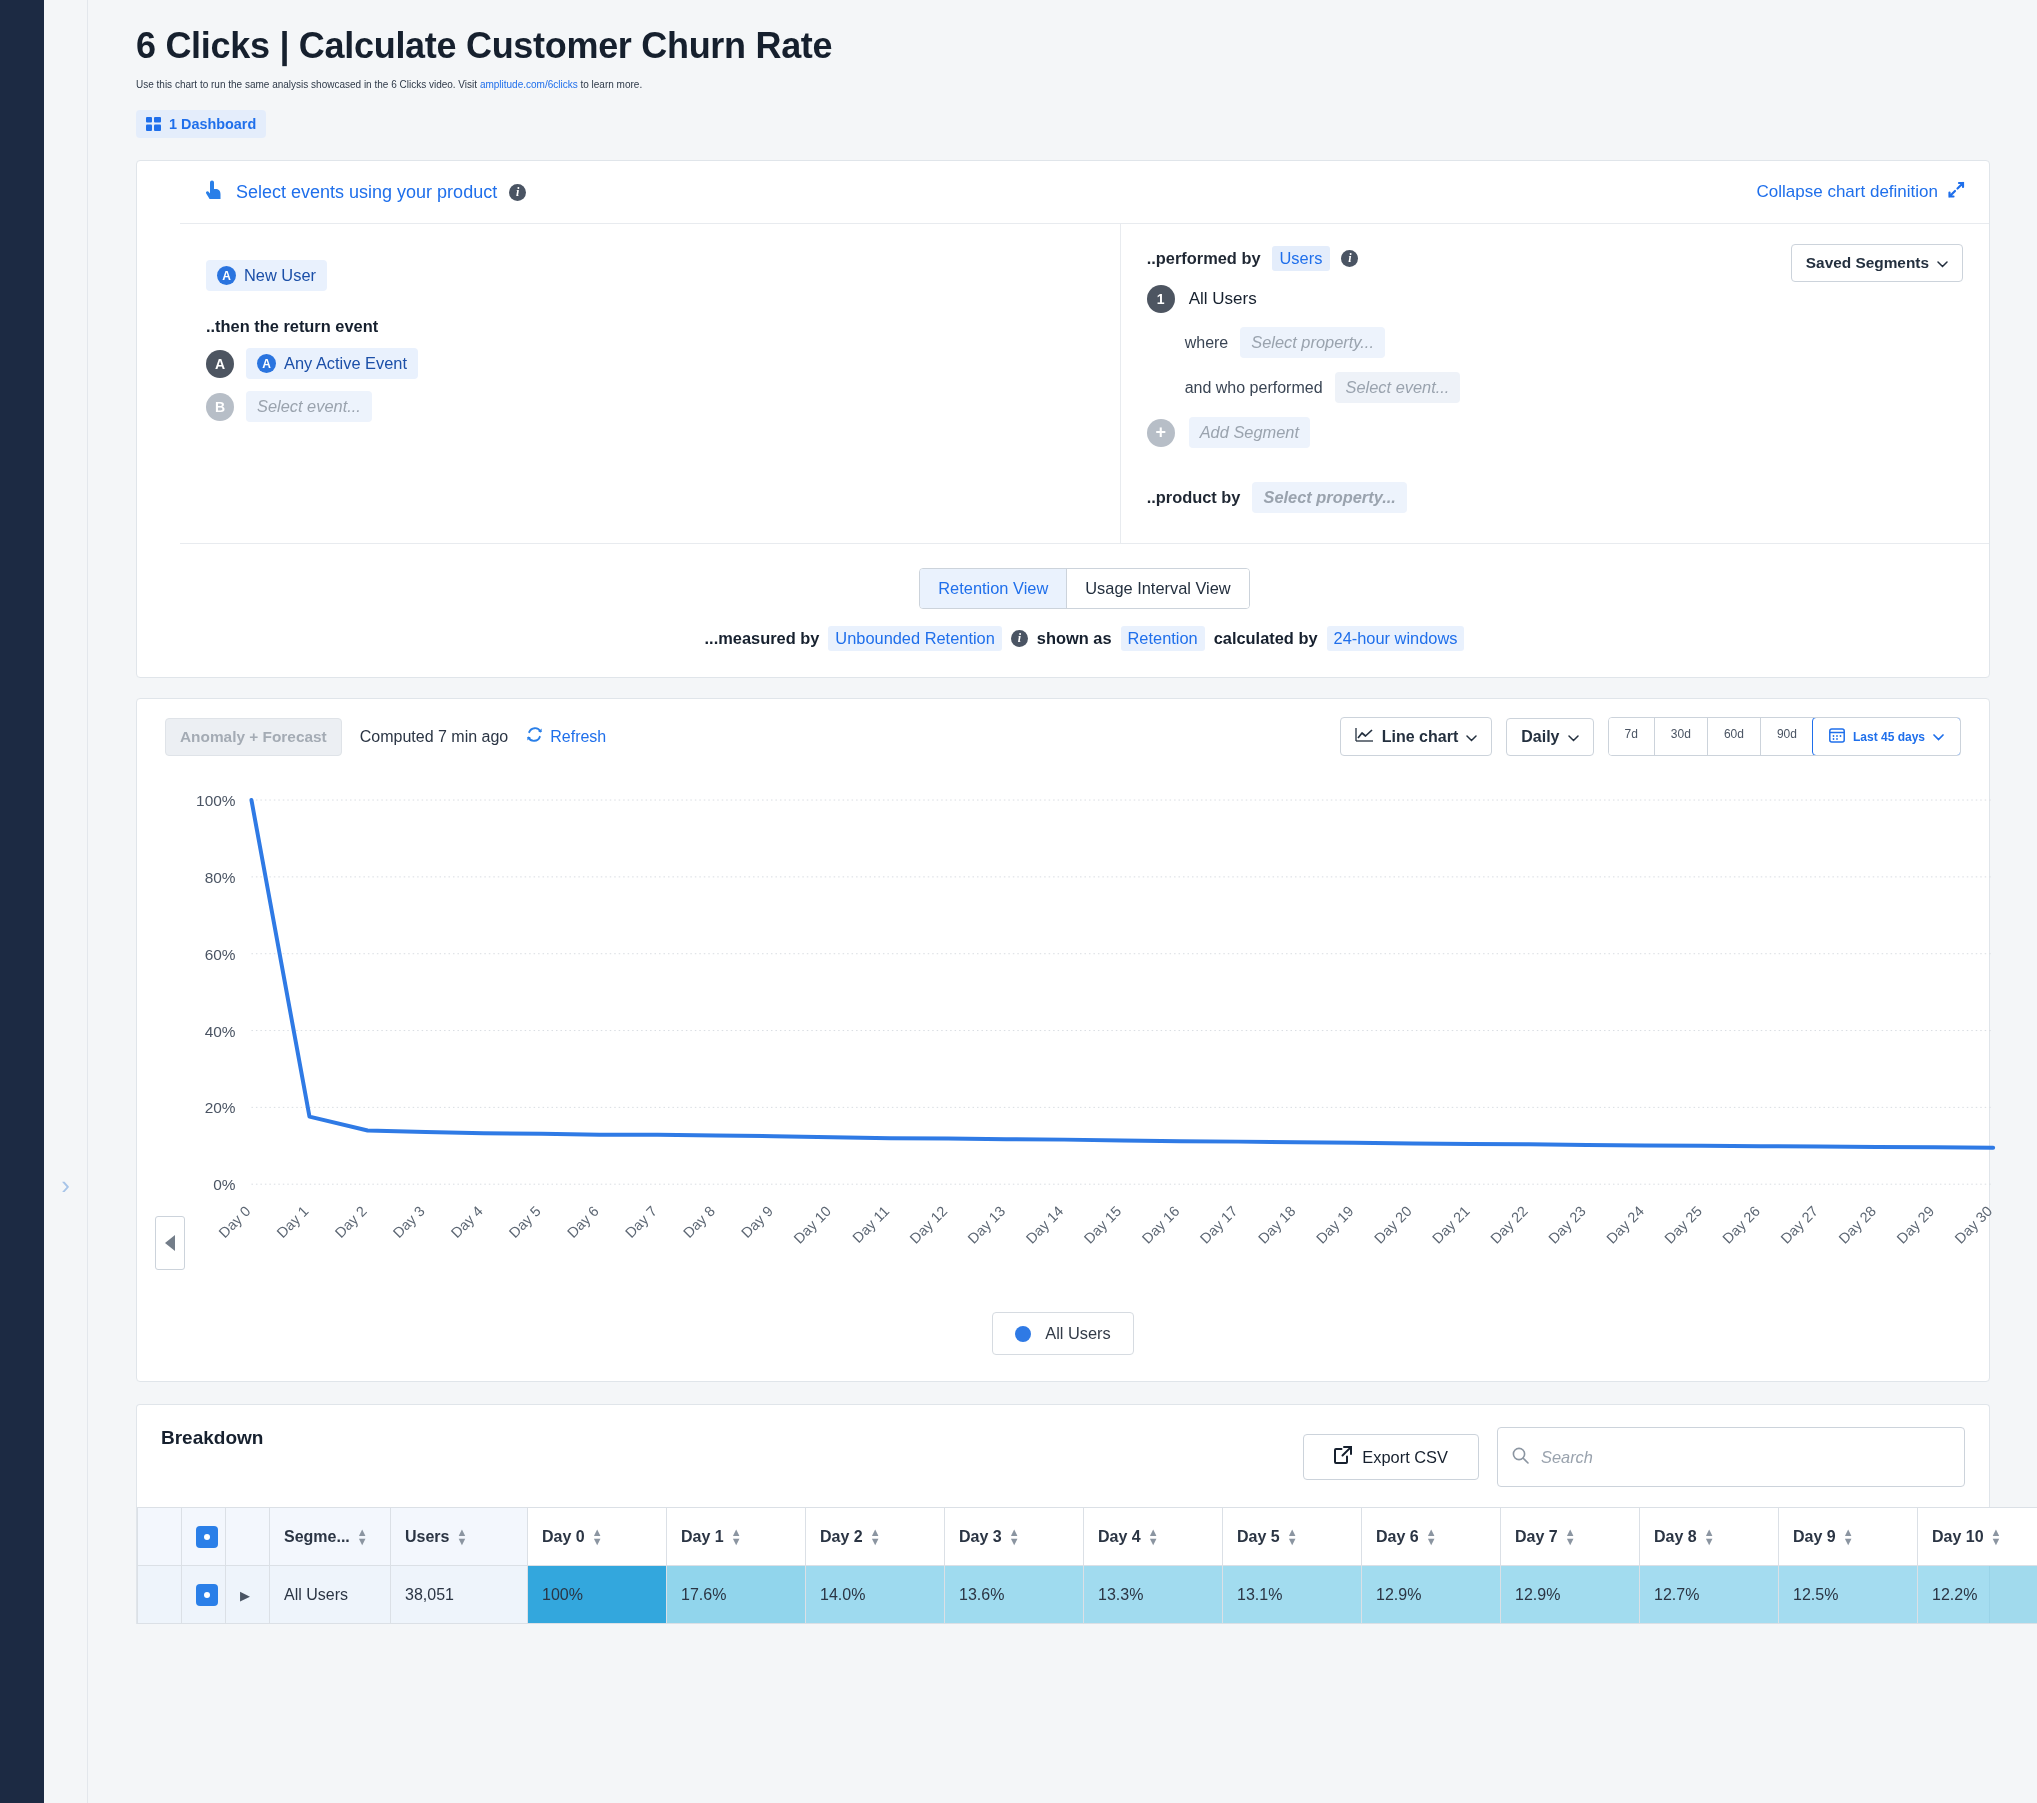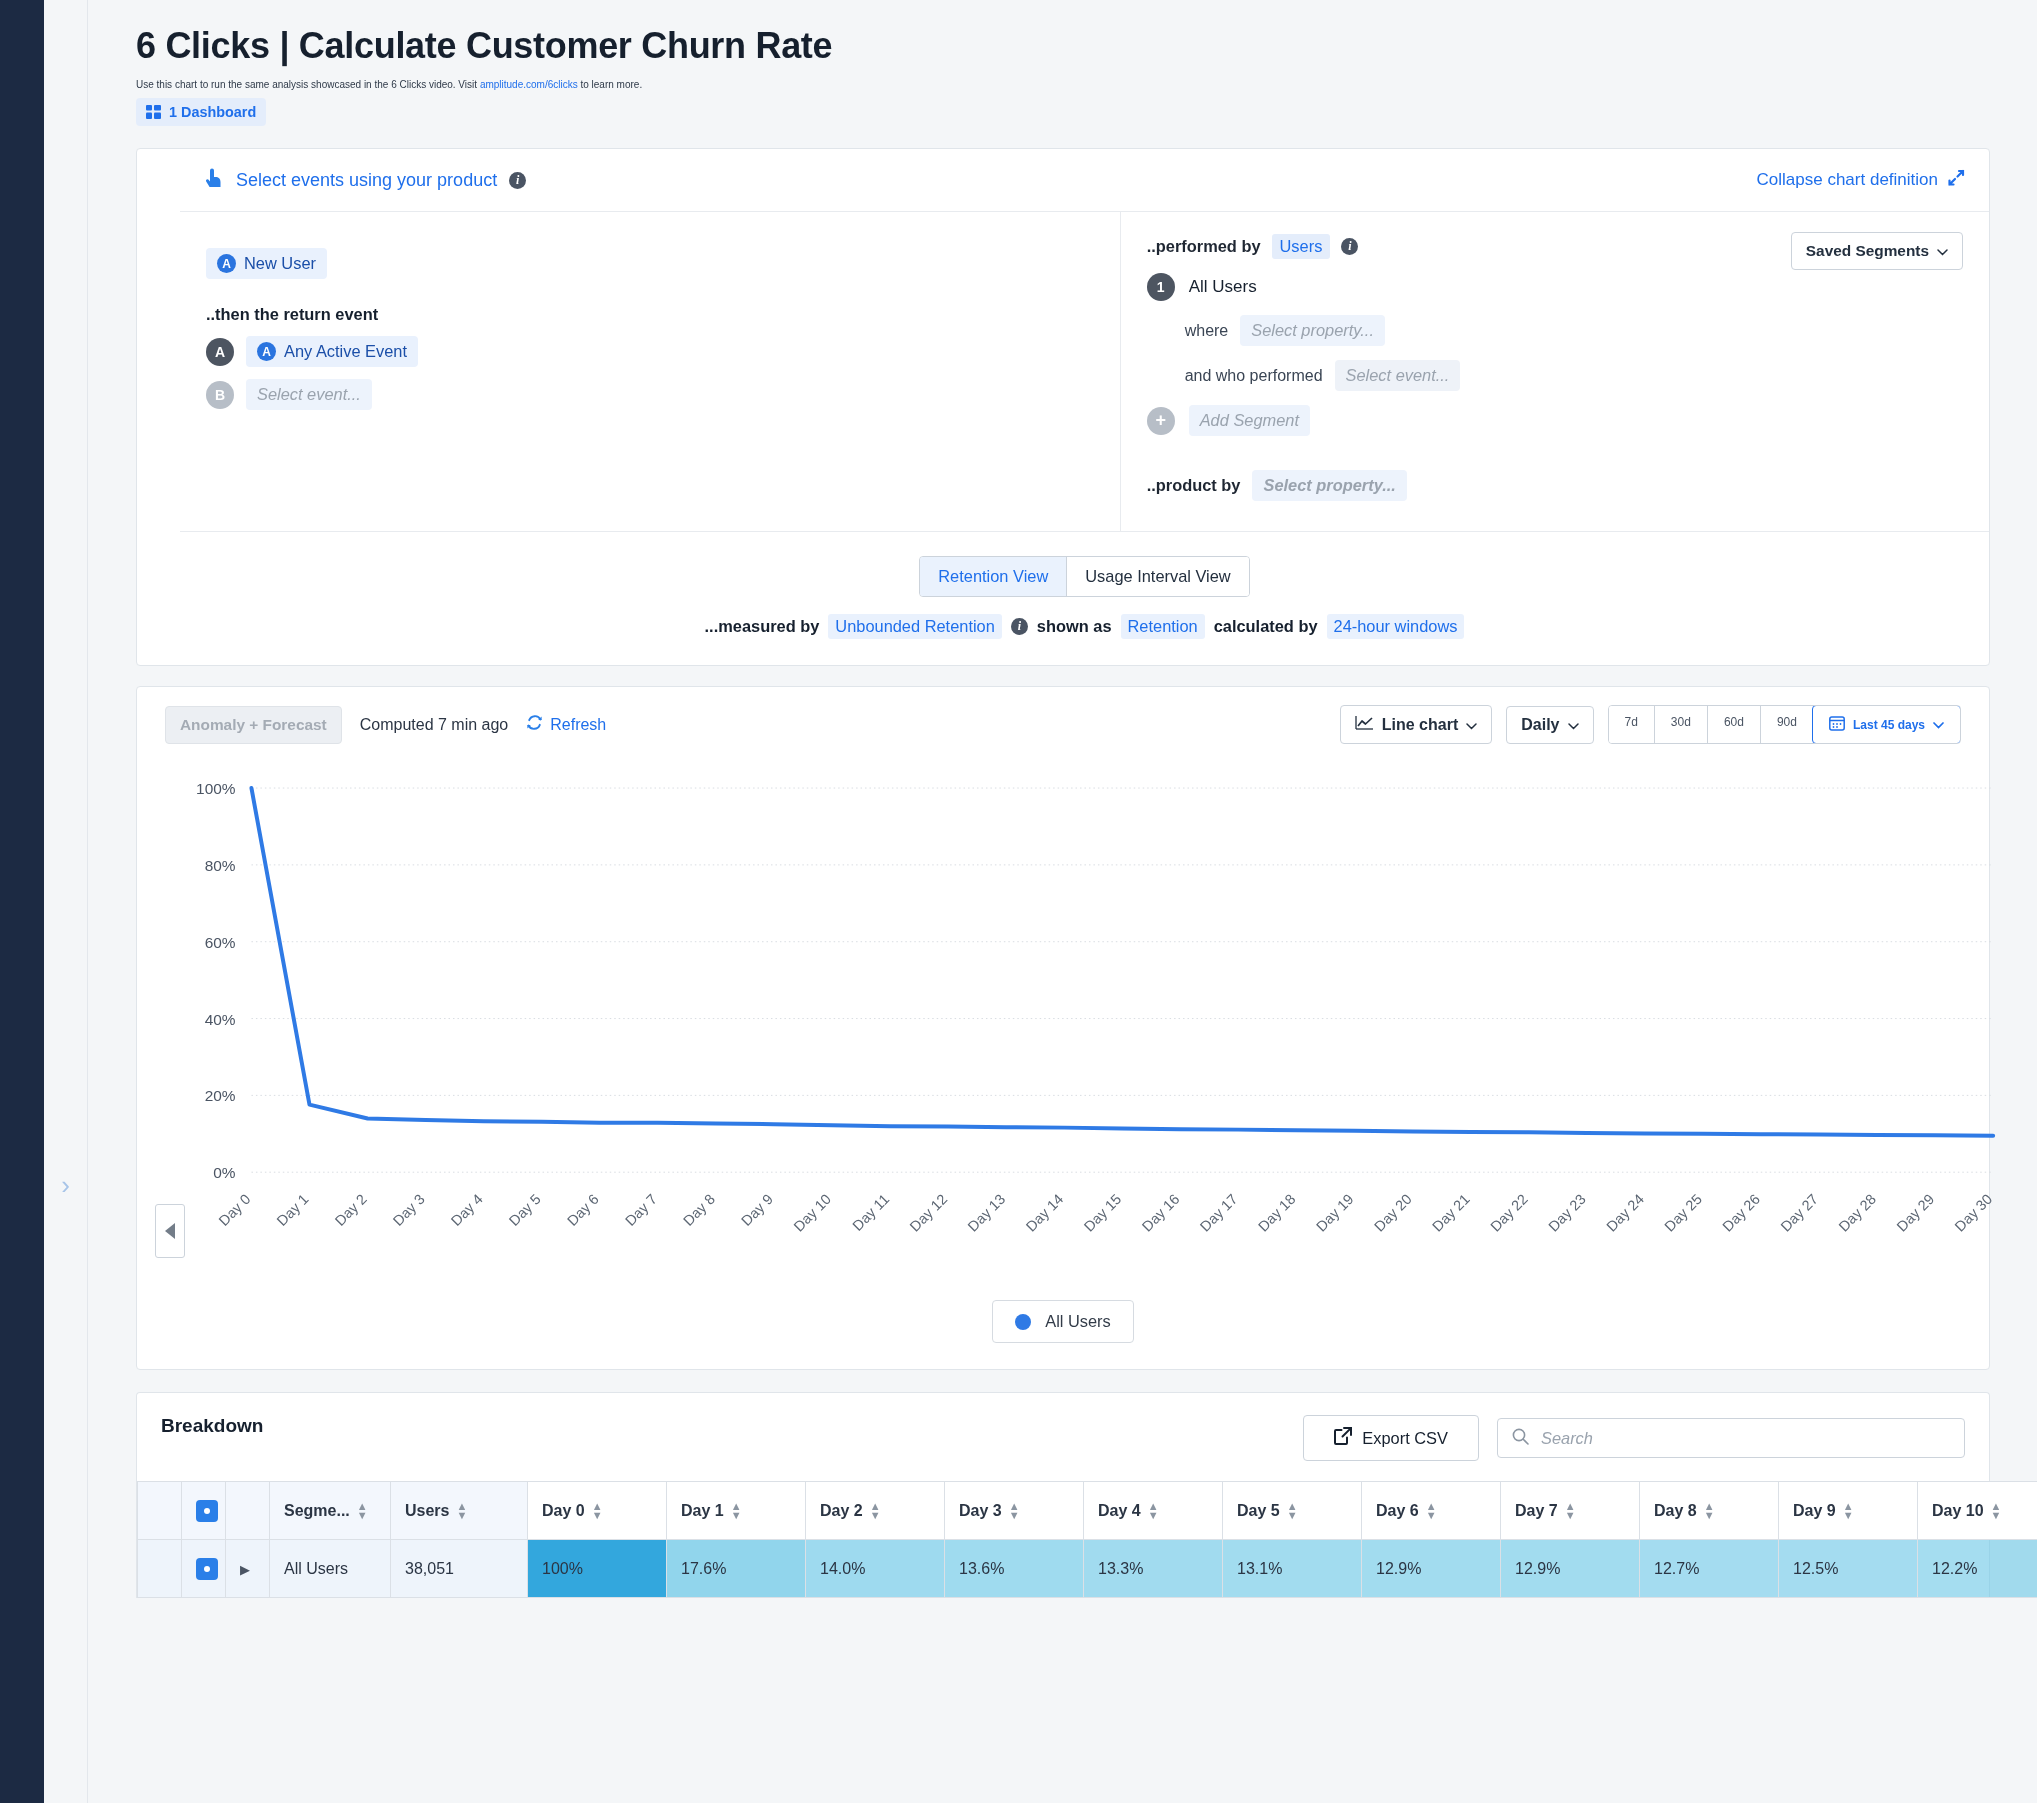--- a/index.html
+++ b/index.html
@@ -34,21 +34,21 @@
   .page-head { padding: 24px 0 0 48px; background:#f4f6f8; }
   .page-title {
     font-size:36px; font-weight:700; letter-spacing:-0.3px;
     color:#16202e; margin:0 0 0 0; line-height:1.2;
   }
   .page-sub { font-size:10px; color:#2f3a49; margin-top:12px; }
   .page-sub a { color:#1f6feb; text-decoration:none; }
   .dash-badge {
     display:inline-flex; align-items:center; gap:8px;
     background:#e4edfb; color:#1f6feb; font-size:14.4px; font-weight:600;
-    border-radius:4px; padding:6px 10px; margin-top:8px;
+    border-radius:4px; padding:6px 10px; margin-top:20px;
   }
   .dash-badge svg { display:block; }
 
   
   .card {
     background:#fff; border:1px solid #e0e5ea; border-radius:4px;
     margin: 0 48px;
     padding-left: 43px;
   }
 
@@ -168,21 +168,21 @@
   .bd-head { display:flex; align-items:flex-start; justify-content:space-between; padding:22px 24px 20px 24px;}
   .bd-title { font-size:19px; font-weight:700; color:#16202e;}
   .bd-tools { display:flex; align-items:center; gap:18px; }
   .export-btn {
     border:1px solid #ccd3db; background:#fff; border-radius:4px;
     padding:11px 30px; font-size:16.4px; color:#16202e; font-weight:400;
     display:flex; align-items:center; gap:10px; cursor:pointer;
   }
   .search-box {
     border:1px solid #ccd3db; background:#fff; border-radius:4px;
-    width:468px; height:40px; display:flex; align-items:center; gap:10px;
+    width:468px; height:60px; display:flex; align-items:center; gap:10px;
     padding:0 14px;
   }
   .search-box input {
     border:none; outline:none; font-size:16.4px; width:100%;
     font-family:"Liberation Sans", sans-serif; color:#24303f;
     font-style:italic;
   }
   .search-box input::placeholder { color:#9aa3ae; font-style:italic; }
 
   table.bd { border-collapse:collapse; width:100%; table-layout:fixed; }

